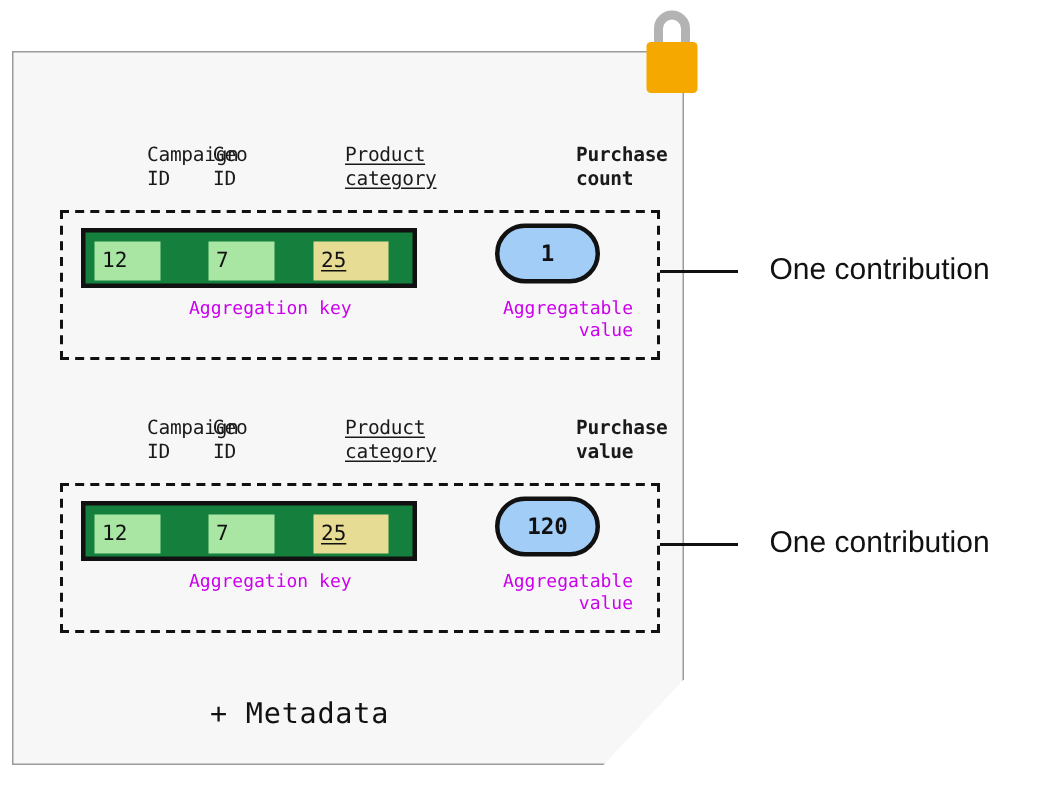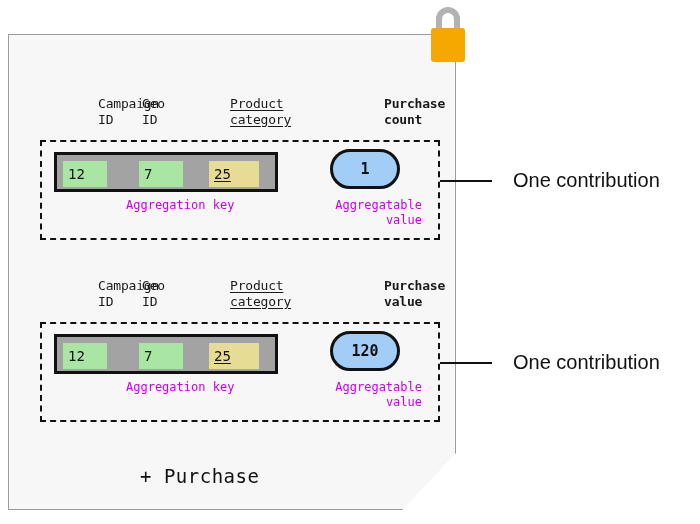--- a/index.html
+++ b/index.html
@@ -80,21 +80,21 @@
     background: transparent;
   }
 
   .key-box {
     position: absolute;
     left: 12px;
     top: 10px;
     width: 224px;
     height: 40px;
     border: 3px solid #111111;
-    background: #a3a3a3;
+    background: #15803d;
     box-sizing: border-box;
   }
   .key-cell {
     position: absolute;
     top: 6px;
     height: 26px;
     display: flex;
     align-items: center;
     justify-content: flex-start;
     padding-left: 5px;
@@ -262,13 +262,13 @@
 
     <div class="caption cap-key">Aggregation key</div>
     <div class="caption cap-value">Aggregatable
 value</div>
   </div>
 </div>
 
 <div class="callout" id="callout-line-2"></div>
 <div class="callout-label" id="callout-label-2">One contribution</div>
 
-<div id="metadata-label">+ Purchase</div>
+<div id="metadata-label">+ Metadata</div>
 
 </body></html>

